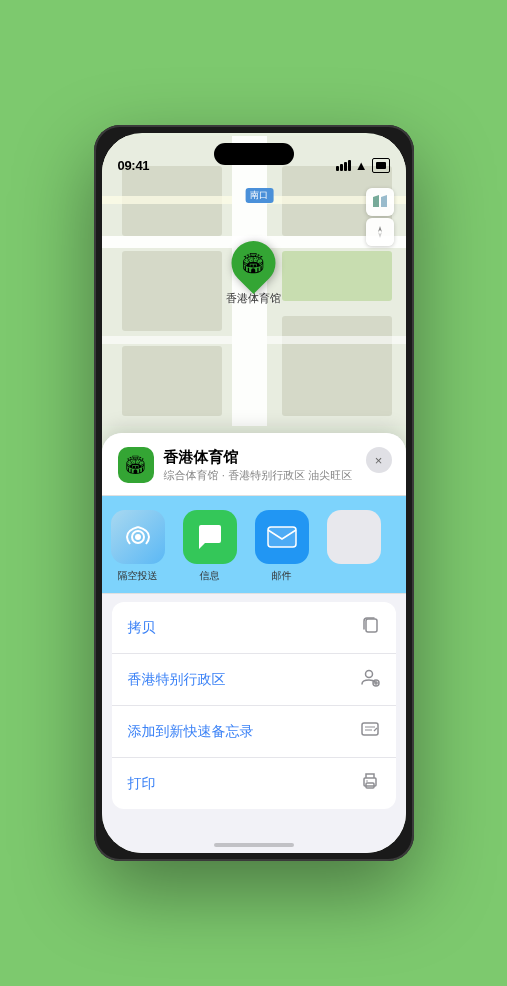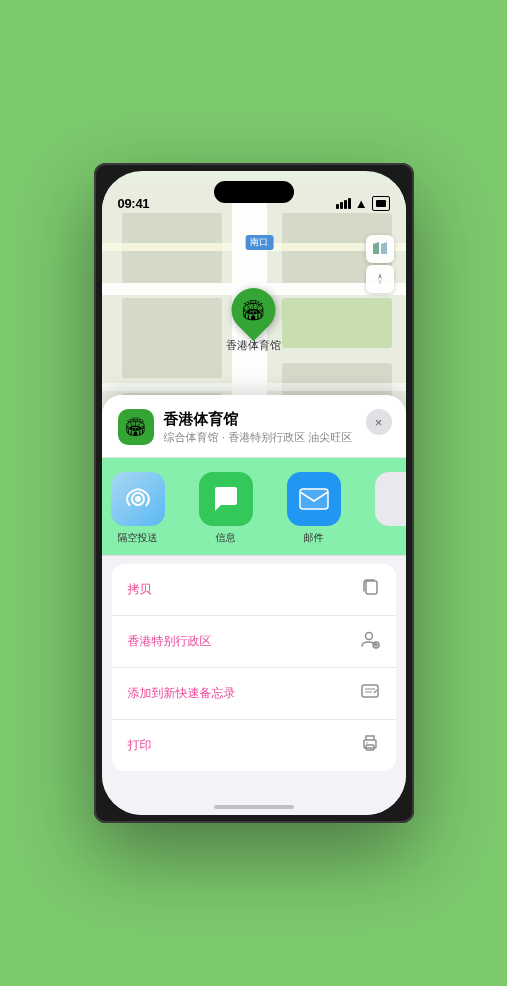--- a/index.html
+++ b/index.html
@@ -7,23 +7,23 @@
       background: #7dc96e;
       display: flex;
       justify-content: center;
       align-items: center;
       min-height: 100vh;
       font-family: -apple-system, 'PingFang SC', 'Helvetica Neue', sans-serif;
     }
 
     .phone-frame {
       width: 320px;
-      height: 660px;
+      height: 736px;
       background: #1a1a1a;
-      border-radius: 12px;
+      border-radius: 26px;
       position: relative;
       box-shadow: 0 30px 80px rgba(0,0,0,0.4), inset 0 0 0 2px #3a3a3a;
       overflow: hidden;
     }
 
     .phone-screen {
       position: absolute;
       top: 8px;
       left: 8px;
       right: 8px;
@@ -70,21 +70,21 @@
     .status-icons {
       display: flex;
       align-items: center;
       gap: 4px;
       font-size: 11px;
     }
 
     
     .map-area {
       position: absolute;
-      top: 12px;
+      top: 3px;
       left: 0;
       right: 0;
       height: 290px;
       background: #e8ede0;
       overflow: hidden;
     }
 
     
     .map-label {
       position: absolute;
@@ -220,24 +220,24 @@
       justify-content: center;
       font-size: 13px;
       color: #666;
       position: absolute;
       right: 14px;
       top: 14px;
     }
 
     
     .share-row {
-      background: #86efac;
+      background: #7dd3fc;
       padding: 14px 0 10px;
       display: flex;
-      gap: 16px;
+      gap: 0;
       overflow-x: auto;
       border-bottom: 0.5px solid #e0e0e0;
       scrollbar-width: none;
     }
 
     .share-row::-webkit-scrollbar { display: none; }
 
     .share-item {
       display: flex;
       flex-direction: column;
@@ -290,22 +290,22 @@
       justify-content: space-between;
       padding: 13px 16px;
       border-bottom: 0.5px solid #e5e5ea;
     }
 
     .action-item:last-child {
       border-bottom: none;
     }
 
     .action-text {
-      font-size: 12px;
-      color: #ec4899;
+      font-size: 14px;
+      color: #3b82f6;
     }
 
     .action-icon {
       font-size: 18px;
       color: #8e8e93;
     }
 
     
     .home-indicator {
       position: absolute;

